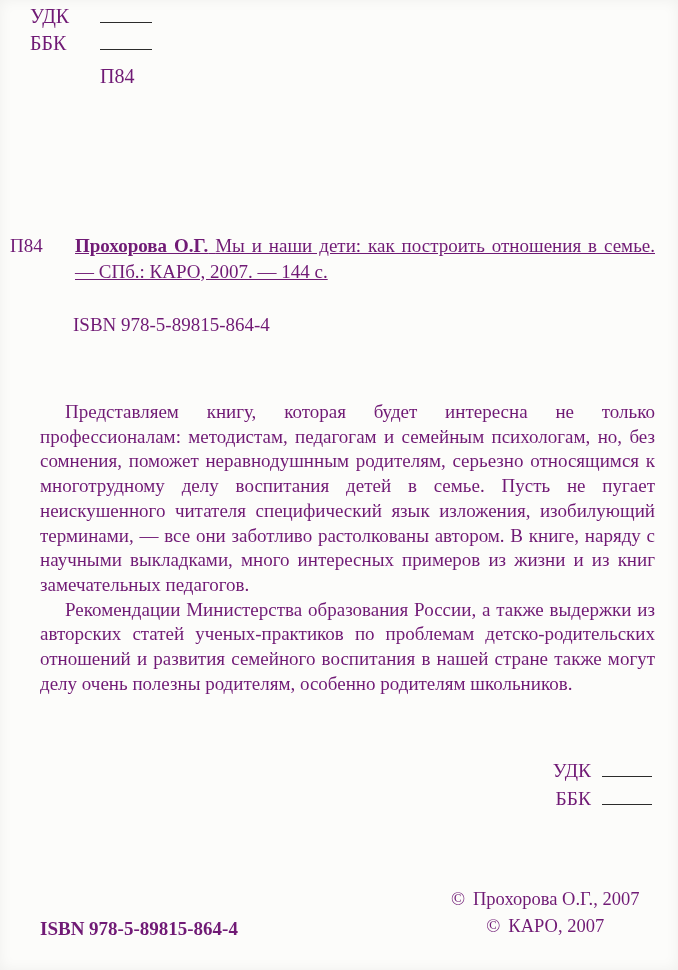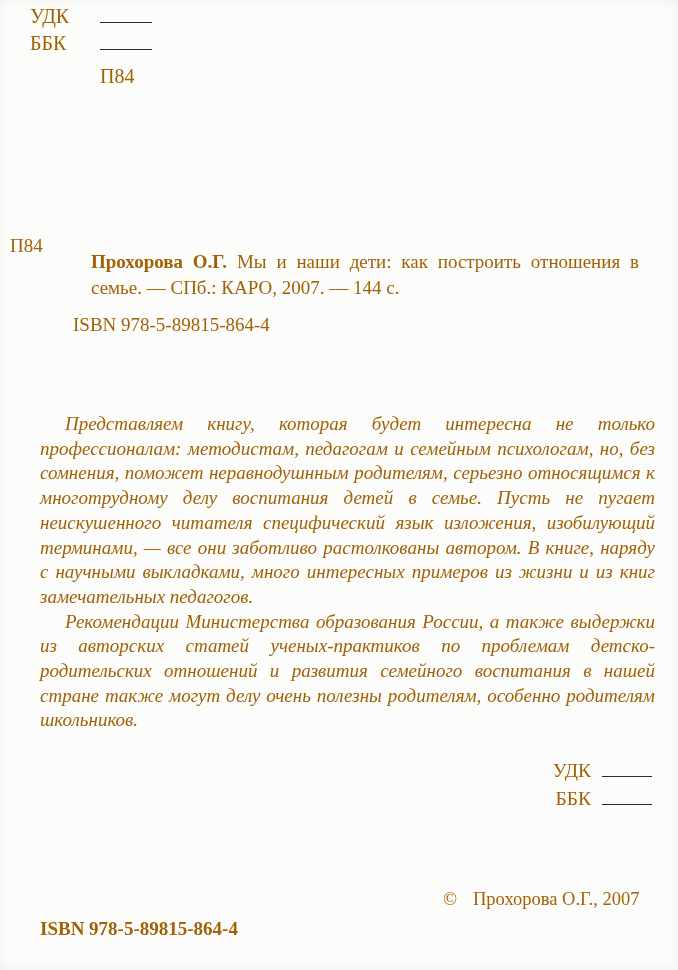--- a/index.html
+++ b/index.html
@@ -2,21 +2,21 @@
 <html lang="ru"><head>
 <meta charset="utf-8">
 <style>
   html, body { margin: 0; padding: 0; background: #e9e9e9; }
   .page {
     position: relative;
     width: 678px;
     height: 970px;
     margin: 0 auto;
     background: #fcfcfa;
-    color: #a16207;
+    color: #701a75;
     font-family: "Liberation Serif", "DejaVu Serif", serif;
     box-shadow: inset 0 0 14px rgba(0,0,0,0.05);
     overflow: hidden;
   }
 
   
   .top-codes {
     position: absolute;
     top: 5px;
     left: 30px;
@@ -46,41 +46,40 @@
     padding-left: 65px;
     box-sizing: border-box;
     font-size: 19px;
     line-height: 25.5px;
   }
   .citation-code {
     position: absolute;
     left: 0;
     top: 0;
   }
-  .citation-text { margin: 16px; text-align: justify; }
+  .citation-text { margin: 0; text-align: justify; text-decoration: underline; }
   .bold { font-weight: bold; }
 
   
   .isbn-center {
     position: absolute;
     top: 314px;
     left: 73px;
     font-size: 19px;
   }
 
   
   .annotation {
     position: absolute;
-    top: 412px;
+    top: 400px;
     left: 40px;
     width: 615px;
     font-size: 19px;
     line-height: 24.7px;
     text-align: justify;
-    font-style: italic;
   }
   .annotation p { margin: 0; text-indent: 25px; }
 
   
   .bottom-codes {
     position: absolute;
     top: 760px;
     right: 26px;
     font-size: 19.5px;
   }
@@ -96,21 +95,21 @@
     font-size: 19px;
     font-weight: bold;
   }
   .footer-copyright {
     position: absolute;
     left: 443px;
     top: 886px;
     font-size: 18.5px;
     line-height: 27.4px;
   }
-  .copyright-row { white-space: nowrap; }
+  .copyright-row { white-space: nowrap; text-align: center; }
   .c-sym { display: inline-block; min-width: 30px; }
 </style>
 </head>
 <body>
 
 <div class="page">
 
   <div class="top-codes">
     <div class="code-row">
       <span class="code-label">УДК</span>
@@ -148,15 +147,18 @@
         <span class="blank-line"></span>
     </div>
   </div>
 
   <div class="footer-isbn">ISBN 978-5-89815-864-4</div>
 
   <div class="footer-copyright">
     <div class="copyright-row">
       <span class="c-sym">©</span><span>Прохорова О.Г., 2007</span>
     </div>
+    <div class="copyright-row">
+      <span class="c-sym">©</span><span>КАРО, 2007</span>
+    </div>
   </div>
 
 </div>
 
 </body></html>

